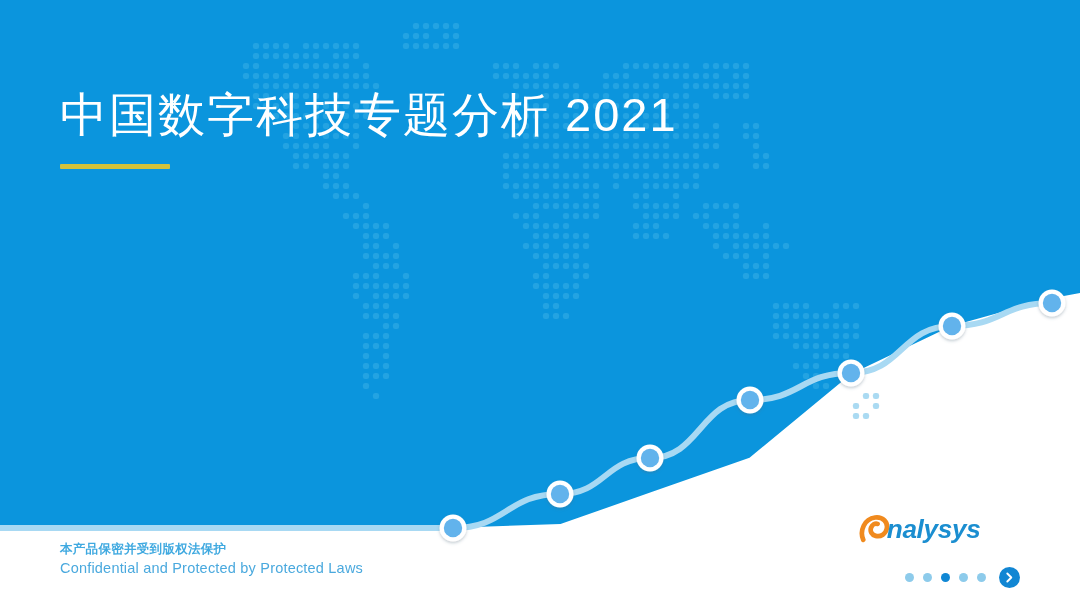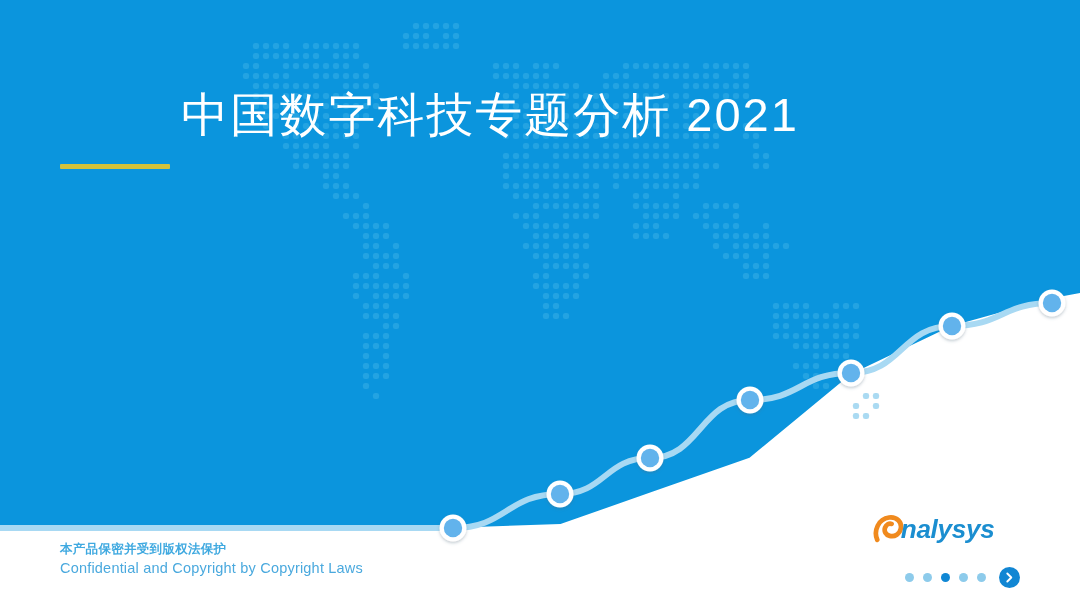--- a/index.html
+++ b/index.html
@@ -53,21 +53,20 @@
     width: 860px;
   }
   .slide-title {
     margin: 0;
     color: #ffffff;
     font-size: 47px;
     font-weight: 400;
     letter-spacing: 2px;
     line-height: 1.15;
     white-space: nowrap;
-    text-align: center;
   }
   .title-rule {
     margin-top: 22px;
     width: 110px;
     height: 5px;
     border-radius: 1px;
     background: #d4c23a;
   }
 
   
@@ -95,21 +94,21 @@
     color: #4aa9de;
     font-size: 14.5px;
     font-weight: 400;
     letter-spacing: .2px;
     white-space: nowrap;
   }
 
   
   .logo-block {
     position: absolute;
-    right: 58px;
+    right: 72px;
     bottom: 63px;
     text-align: left;
     width: 150px;
   }
   .logo-wordmark {
     display: block;
     height: 34px;
   }
   .logo-cn {
     display: block;
@@ -798,21 +797,21 @@
         <circle cx="851" cy="373" r="9.2" fill="#62b3ec"></circle>
         <circle cx="952" cy="326" r="13.5" fill="#ffffff" filter="url(#mshadow)"></circle>
         <circle cx="952" cy="326" r="9.2" fill="#62b3ec"></circle>
         <circle cx="1052" cy="303" r="13.5" fill="#ffffff" filter="url(#mshadow)"></circle>
         <circle cx="1052" cy="303" r="9.2" fill="#62b3ec"></circle>
       </g>
   </svg>
 
   <div class="footer-copy">
     <div class="footer-cn">本产品保密并受到版权法保护</div>
-    <div class="footer-en">Confidential and Copyright by Copyright Laws</div>
+    <div class="footer-en">Confidential and Protected by Protected Laws</div>
   </div>
 
   <div class="logo-block">
     <svg class="logo-wordmark" viewBox="0 0 210 52" xmlns="http://www.w3.org/2000/svg">
 
       <path d="M8 44 C2 30 10 12 26 10 C38 8.5 46 17 44 27
                C42.5 35 35 40 27 38 C21 36.5 18 31 20 25.5
                C21.6 21 26 18.6 30 19.8" fill="none" stroke="#f08a1e" stroke-width="7.2" stroke-linecap="round"></path>
       <text x="44" y="42" font-family="'Liberation Sans', sans-serif" font-size="40" font-style="italic" font-weight="700" fill="#1b8ed0" letter-spacing="-0.5">nalysys</text>
     </svg>

